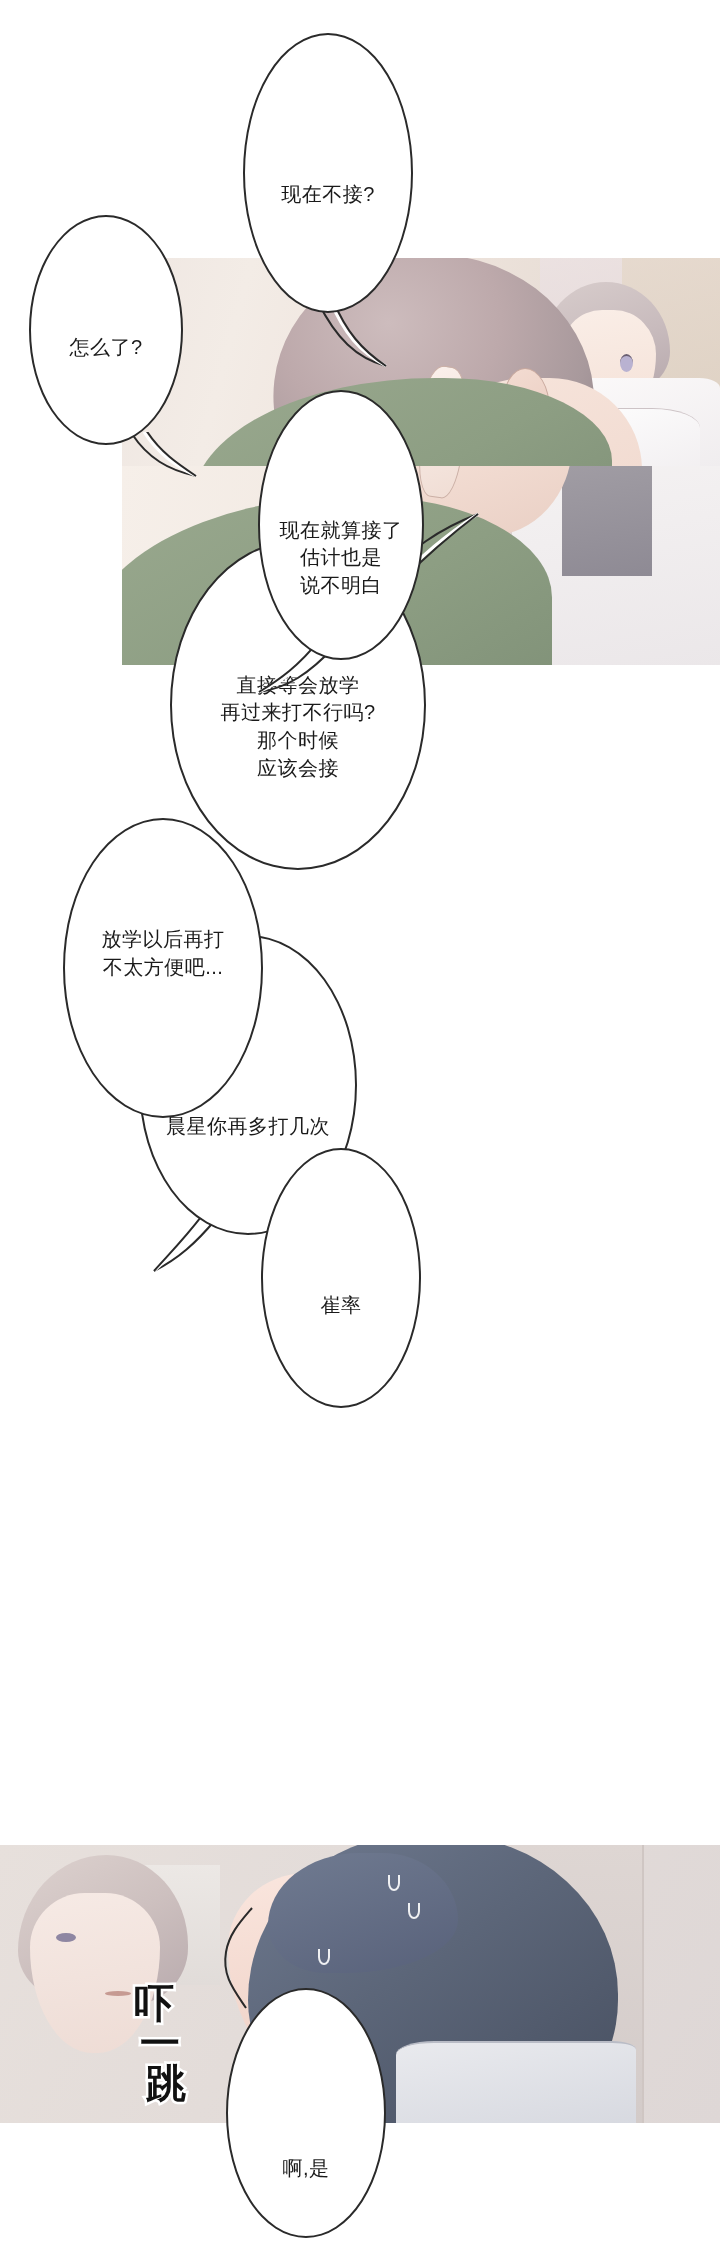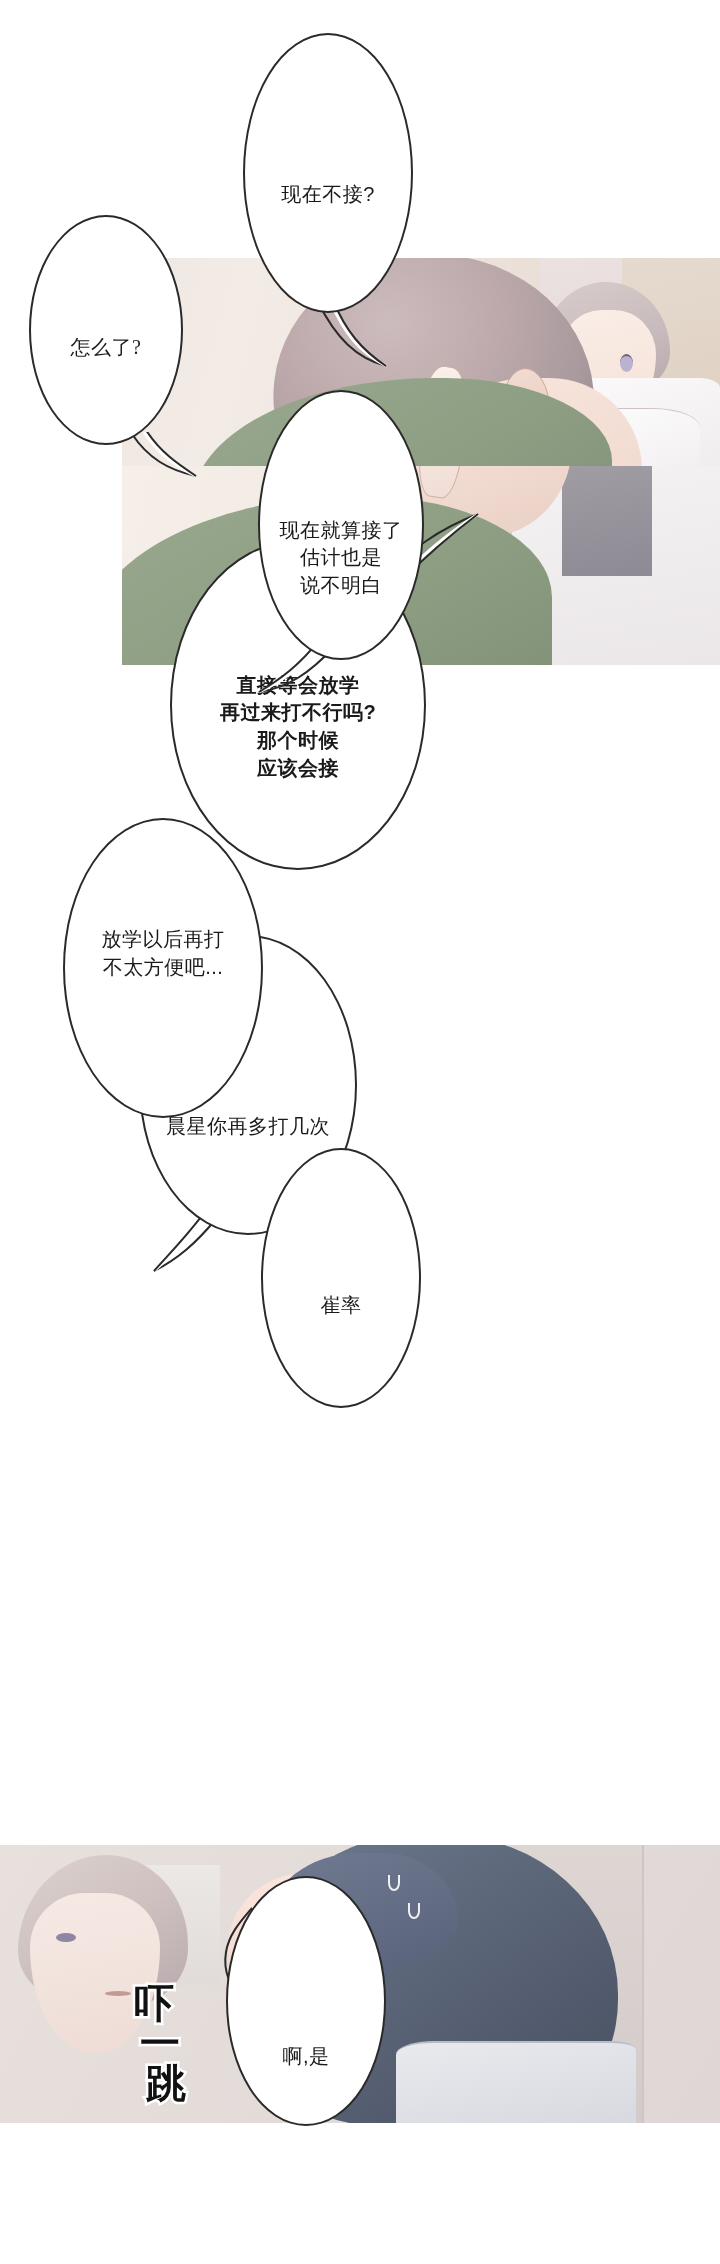--- a/index.html
+++ b/index.html
@@ -318,32 +318,32 @@
   }
   
   .tail {
     position: absolute;
     pointer-events: none;
   }
 
   #bubble-1 { left: 243px; top: 33px;  width: 170px; height: 280px; z-index: 6; align-items: center; }
   #bubble-1 .txt { transform: translateY(22px); }
   #bubble-2 { left: 29px;  top: 215px; width: 154px; height: 230px; z-index: 6; }
-  #bubble-2 .txt { transform: translateY(18px); font-family: Liberation Serif, serif; }
+  #bubble-2 .txt { transform: translateY(18px); }
   #bubble-3 { left: 258px; top: 390px; width: 166px; height: 270px; z-index: 6; }
   #bubble-3 .txt { transform: translateY(30px); margin-top: 6px; }
   #bubble-4 { left: 170px; top: 540px; width: 256px; height: 330px; z-index: 5; }
-  #bubble-4 .txt { transform: translateY(22px); font-weight: bold; }
+  #bubble-4 .txt { transform: translateY(22px); }
   #bubble-5 { left: 63px;  top: 818px; width: 200px; height: 300px; z-index: 5; }
   #bubble-5 .txt { transform: translateY(-14px); }
   #bubble-6 { left: 139px; top: 935px; width: 218px; height: 300px; z-index: 4; }
   #bubble-6 .txt { transform: translateY(42px); }
   #bubble-7 { left: 261px; top: 1148px; width: 160px; height: 260px; z-index: 6; }
   #bubble-7 .txt { transform: translateY(28px); }
-  #bubble-8 { left: 226px; top: 1876px; width: 160px; height: 250px; z-index: 6; }
+  #bubble-8 { left: 226px; top: 1988px; width: 160px; height: 250px; z-index: 6; }
   #bubble-8 .txt { transform: translateY(56px); }
 
   
   #sfx-shock {
     position: absolute;
     left: 122px;
     top: 1983px;
     z-index: 7;
     font-size: 40px;
     font-weight: 700;

